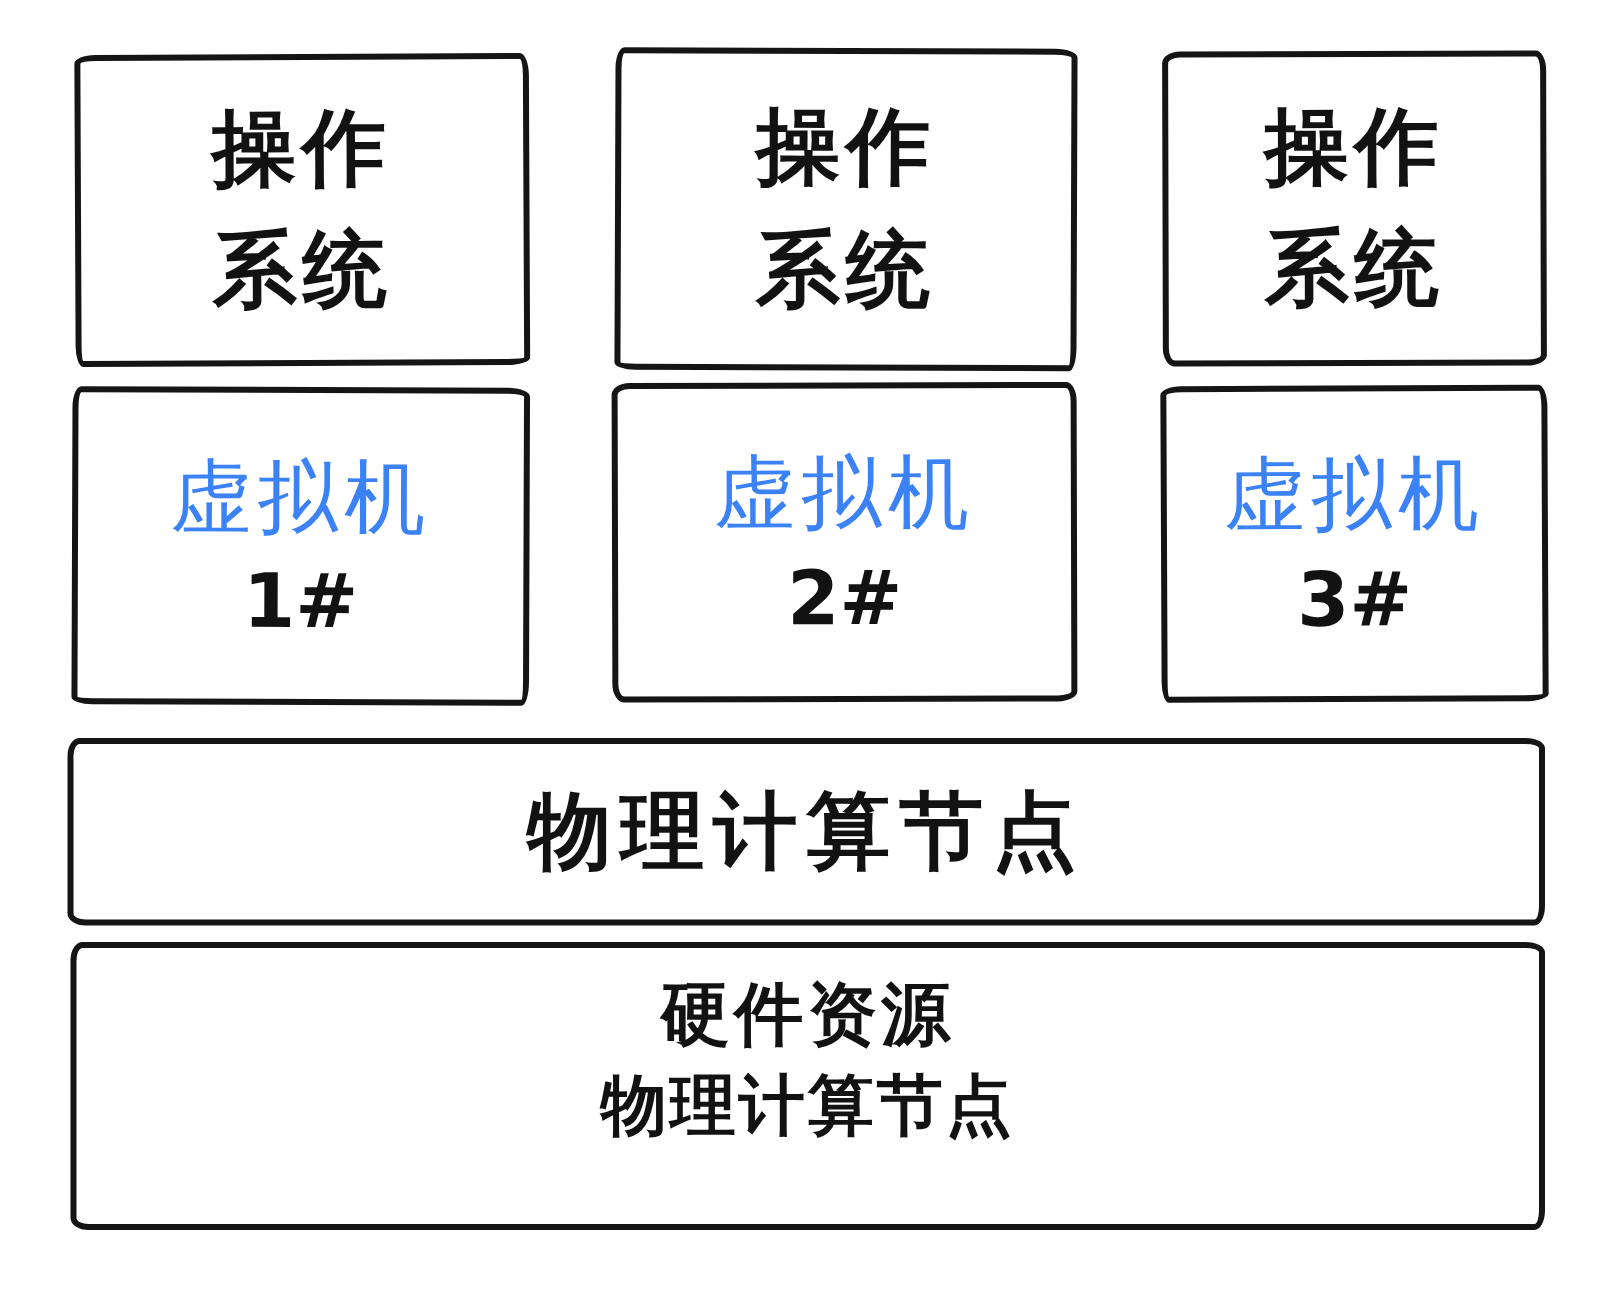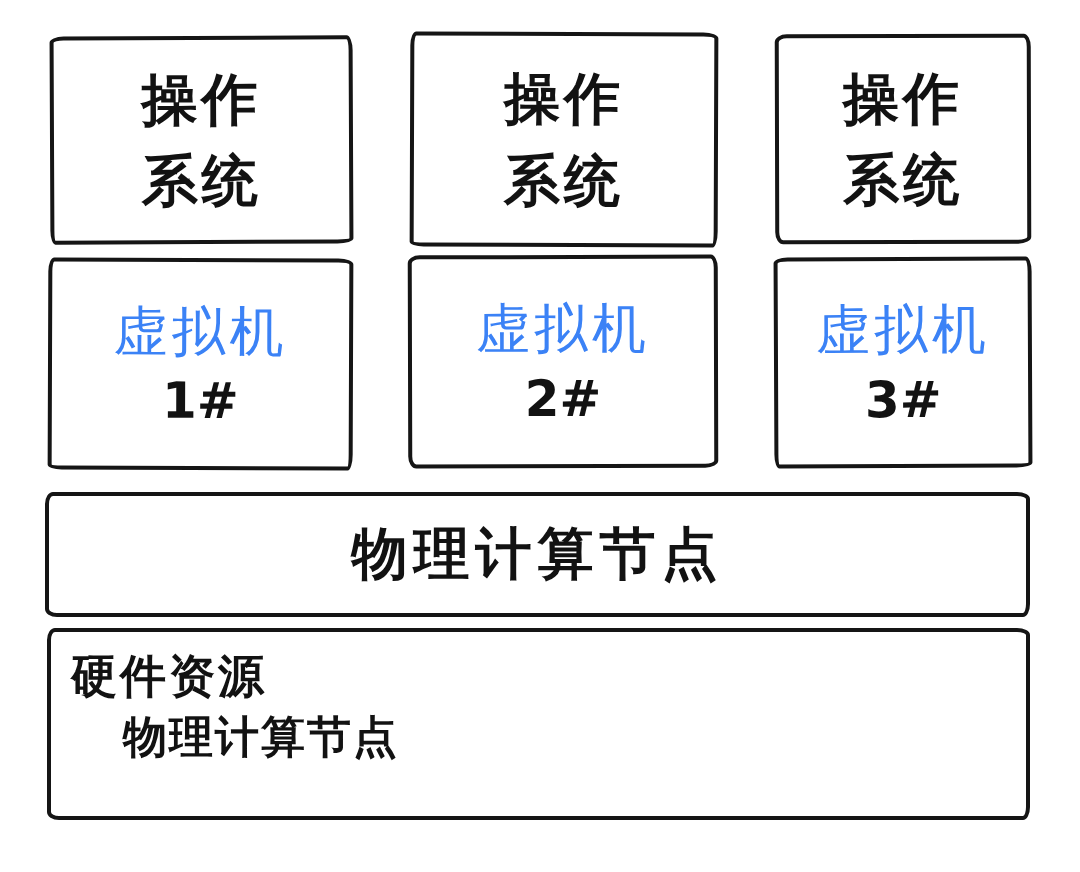--- a/index.html
+++ b/index.html
@@ -58,21 +58,21 @@
 
   .platform-label {
     font-size: 56px;
     font-weight: 800;
     letter-spacing: 6px;
     color: #121212;
   }
 
   
   .hardware-box {
-    align-items: flex-start;
+    align-items: center;
     justify-content: flex-start;
     text-align: left;
     padding: 14px 20px 20px 20px;
   }
   .hardware-title {
     font-size: 46px;
     font-weight: 800;
     letter-spacing: 3px;
     color: #121212;
   }

